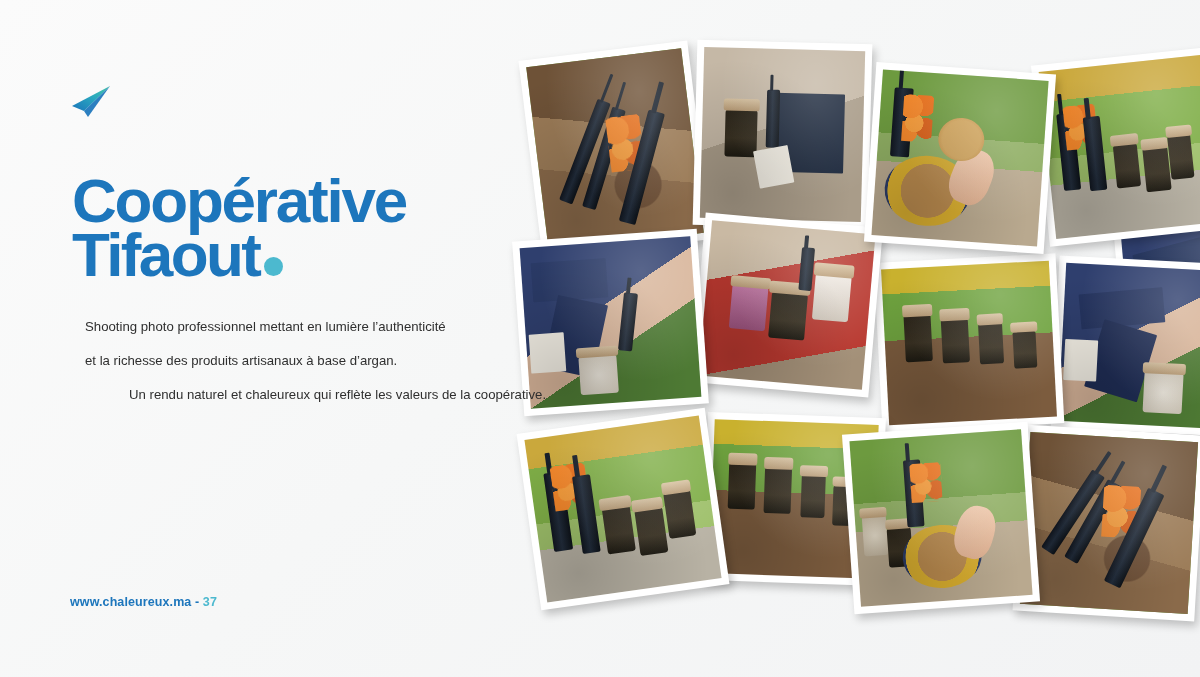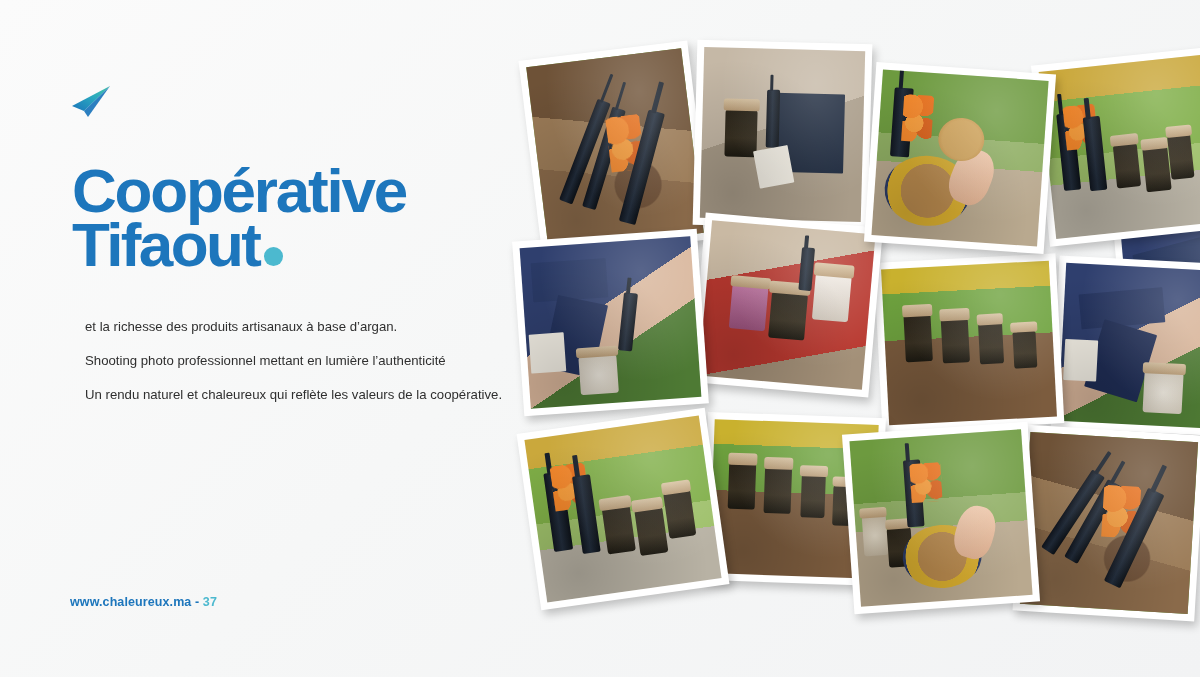--- a/index.html
+++ b/index.html
@@ -32,21 +32,21 @@
   .logo-mark{ position:relative; width:46px; height:46px; flex:none; }
   .logo-word{
     font-family:"Liberation Sans", sans-serif;
     font-size:38px; font-weight:700; letter-spacing:-0.5px;
     color:#1278b9; line-height:1;
     margin-left:-26px; padding-bottom:2px;
   }
 
   
   .title-block{
-    position:absolute; left:72px; top:164px; width:470px;
+    position:absolute; left:72px; top:174px; width:470px;
   }
   .title-line{
     font-family:"Liberation Sans", sans-serif;
     font-weight:700;
     font-size:62px;
     line-height:0.87;
     letter-spacing:-2.2px;
     color:#1d76bc;
     white-space:nowrap;
   }
@@ -57,21 +57,21 @@
     background:#4cb9cf;
     margin-left:5px; vertical-align:baseline;
   }
 
   
   .body-copy{
     position:absolute; left:85px; top:320px; width:460px;
     font-size:13.2px; color:#2f2f2f; line-height:1;
   }
   .body-copy p{ margin-bottom:21px; white-space:nowrap; }
-  .body-copy p:last-child{ margin-bottom:0; }
+  .body-copy p:last-child{ margin-bottom:0;margin-left:44px; }
 
   
   .footer{
     position:absolute; left:70px; top:595px;
     font-size:12.5px; font-weight:600; color:#1d76bc; letter-spacing:.1px;
   }
   .footer .pg{ color:#4cb9cf; }
 
   
   .collage{
@@ -201,22 +201,22 @@
     </div>
 
     <div class="title-block">
       <div class="title-line l1">Coopérative</div>
       <div class="title-line l2">
         <span>Tifaout</span><span class="title-dot"></span>
       </div>
     </div>
 
     <div class="body-copy">
+      <p>Shooting photo professionnel mettant en lumière l’authenticité</p>
       <p>et la richesse des produits artisanaux à base d’argan.</p>
-      <p>Shooting photo professionnel mettant en lumière l’authenticité</p>
       <p>Un rendu naturel et chaleureux qui reflète les valeurs de la coopérative.</p>
     </div>
 
     <div class="footer">
       <span>www.chaleureux.ma</span>
       <span>-</span>
       <span class="pg">37</span>
     </div>
   </div>
 

